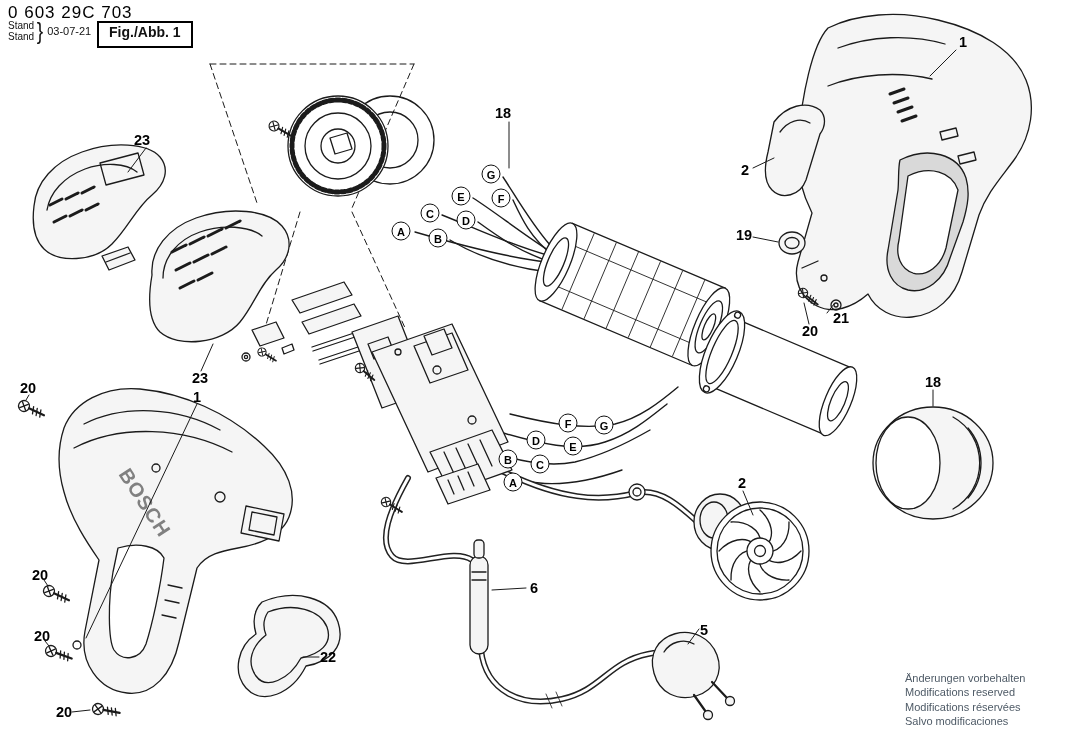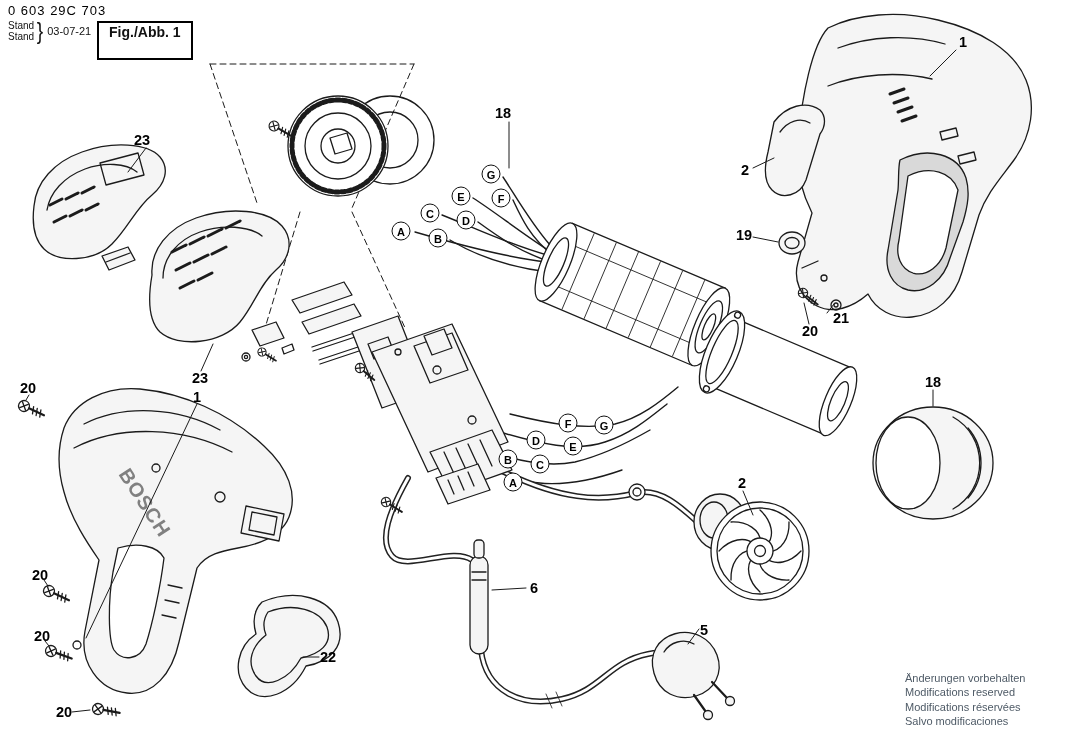--- a/index.html
+++ b/index.html
@@ -1,24 +1,24 @@
 <!DOCTYPE html>
 <html lang="en"><head>
 <meta charset="utf-8">
 <style>
   html,body{margin:0;padding:0;background:#888;}
   .canvas{position:relative;width:1070px;height:729px;background:#fff;overflow:hidden;
           font-family:"Liberation Sans",sans-serif;color:#111;}
   
-  .part-no{position:absolute;left:8px;top:3px;font-size:13px;letter-spacing:1px;color:#000;}
+  .part-no{position:absolute;left:8px;top:3px;font-size:17px;letter-spacing:1px;color:#000;}
   .rev{position:absolute;left:8px;top:19px;display:flex;align-items:center;gap:2px;}
   .rev-labels{display:flex;flex-direction:column;font-size:10px;line-height:1.15;}
   .rev-brace{font-size:24px;font-weight:400;transform:scaleX(.8);line-height:1;}
   .rev-date{font-size:11px;margin-left:1px;}
-  .fig-box{position:absolute;left:97px;top:21px;border:2.5px solid #000;padding:1px 10px 18px;
+  .fig-box{position:absolute;left:97px;top:21px;border:2.5px solid #000;padding:1px 10px 6px;
            font-size:14px;font-weight:bold;background:#fff;}
   
   .footer{position:absolute;left:905px;top:671px;font-size:11px;line-height:1.3;color:#4e5a66;}
   
   #callout-layer{position:absolute;inset:0;pointer-events:none;}
   .co-num{position:absolute;transform:translate(-50%,-50%);font-size:14.5px;font-weight:bold;color:#000;}
   .co-letter{position:absolute;transform:translate(-50%,-50%);width:19px;height:19px;border:1.7px solid #111;
              border-radius:50%;background:#fff;display:flex;align-items:center;justify-content:center;
              font-size:11px;font-weight:bold;color:#000;box-sizing:border-box;}
   

